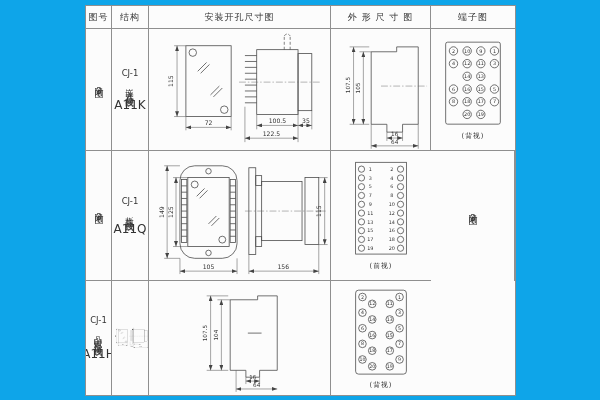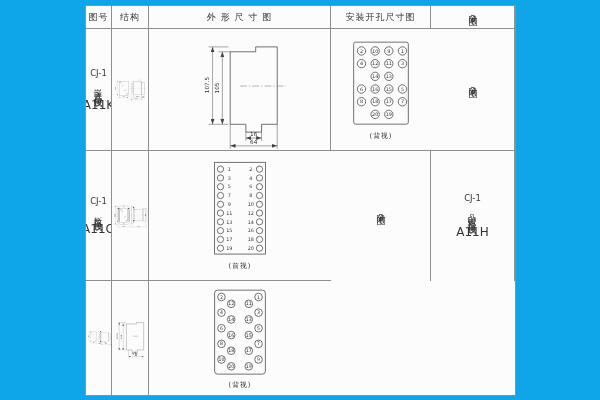--- a/index.html
+++ b/index.html
@@ -43,24 +43,27 @@
 <div id="canvas">
   <div class="tbl">
 
     <div class="cell hdr">
         <span>图号</span>
       </div>
     <div class="cell hdr">
         <span>结构</span>
       </div>
     <div class="cell hdr">
+        <span>安装开孔尺寸图</span>
+      </div>
+    <div class="cell hdr">
         <span>外 形 尺 寸 图</span>
       </div>
-    <div class="cell hdr">
-        <span>安装开孔尺寸图</span>
+    <div class="cell hdr noR">
+        <span>端子图</span>
       </div>
 
     <div class="cell figcell">
         <span>附图3</span>
       </div>
     <div class="cell structcell">
       <span class="series">CJ-1</span>
       <span class="vert">嵌入式后接线</span>
       <span class="model">A11K</span>
     </div>

